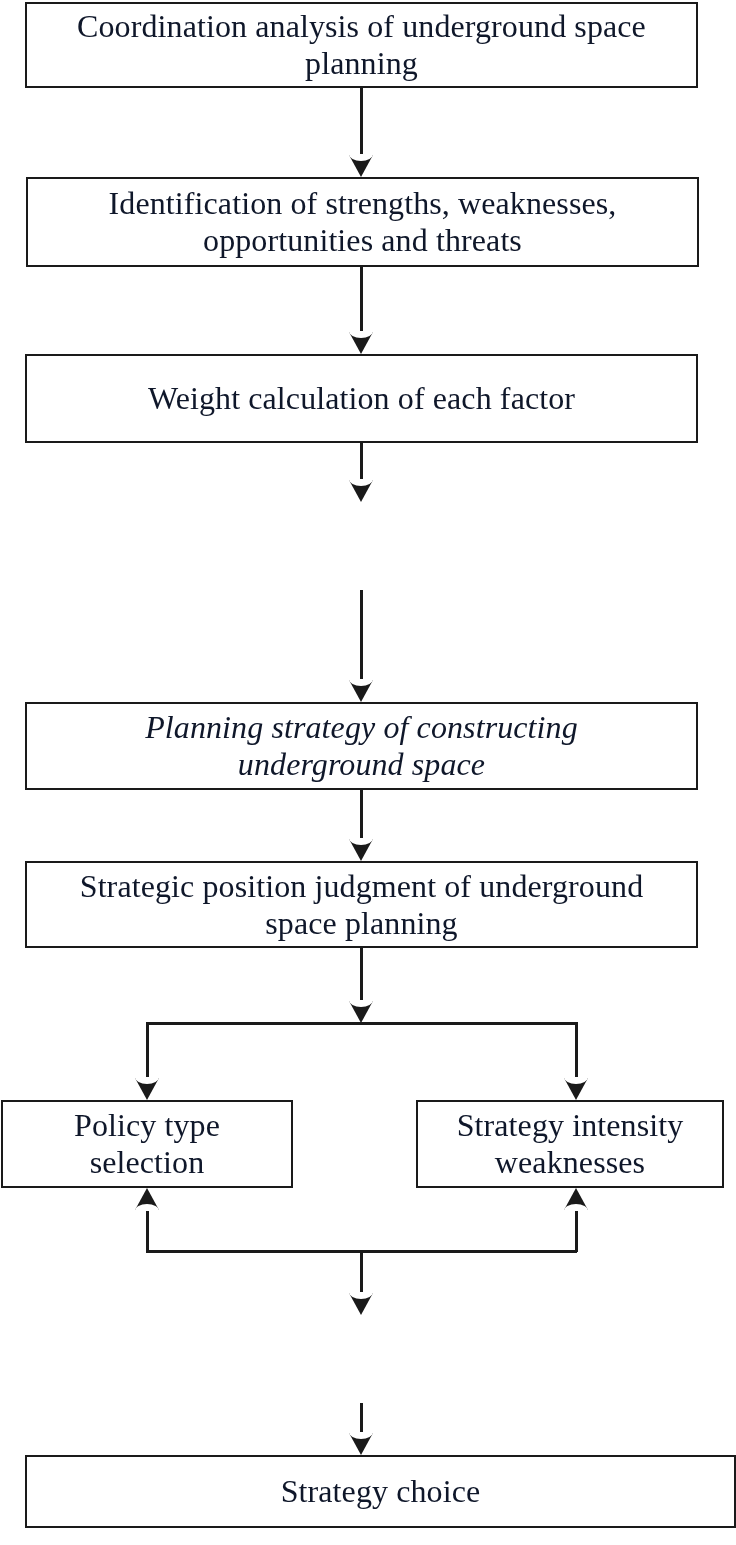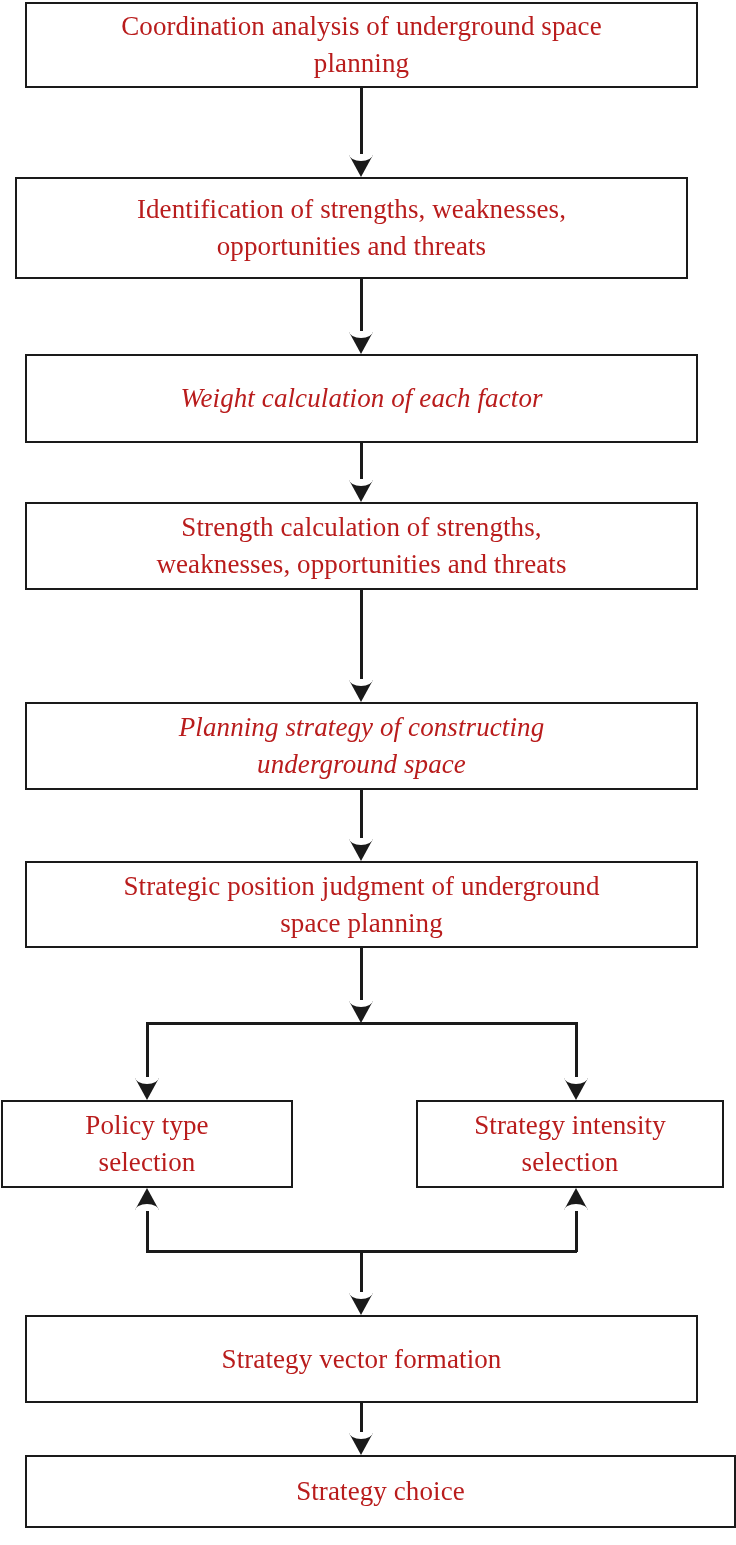--- a/index.html
+++ b/index.html
@@ -24,26 +24,26 @@
     box-sizing: border-box;
     border: 2.5px solid #1a1a1a;
     background: #ffffff;
     display: flex;
     align-items: center;
     justify-content: center;
     text-align: center;
     z-index: 3;
   }
   .node .label {
-    font-size: 27px;
+    font-size: 32px;
     line-height: 37px;
     letter-spacing: 0.1px;
     padding: 0 10px;
     white-space: pre-line;
-    color: #b91c1c;
+    color: #0f172a;
   }
   .connector {
     position: absolute;
     background: #1a1a1a;
     z-index: 1;
   }
   .vline { width: 2.5px; }
   .hline { height: 2.5px; }
   .arrow {
     position: absolute;
@@ -86,57 +86,50 @@
 </head>
 <body>
 
 <div id="canvas">
 
   <div class="node" style="left:25px; top:2px; width:673px; height:86px;">
     <span class="label">Coordination analysis of underground space
 planning</span>
   </div>
 
-  <div class="node" style="left:15px; top:177px; width:673px; height:102px;">
+  <div class="node" style="left:26px; top:177px; width:673px; height:90px;">
     <span class="label">Identification of strengths, weaknesses,
 opportunities and threats</span>
   </div>
 
-  <div class="node" style="left:25px; top:354px; width:673px; height:89px;font-style:italic;">
+  <div class="node" style="left:25px; top:354px; width:673px; height:89px;">
     <span class="label">Weight calculation of each factor</span>
   </div>
 
-  <div class="node" style="left:25px; top:502px; width:673px; height:88px;">
-    <span class="label">Strength calculation of strengths,
-weaknesses, opportunities and threats</span>
-  </div>
 
   <div class="node" style="left:25px; top:702px; width:673px; height:88px;font-style:italic;">
     <span class="label">Planning strategy of constructing
 underground space</span>
   </div>
 
   <div class="node" style="left:25px; top:861px; width:673px; height:87px;text-align:center;">
     <span class="label">Strategic position judgment of underground
 space planning</span>
   </div>
 
   <div class="node" style="left:1px; top:1100px; width:292px; height:88px;justify-content:center;">
     <span class="label">Policy type
 selection</span>
   </div>
 
   <div class="node" style="left:416px; top:1100px; width:308px; height:88px;">
     <span class="label">Strategy intensity
-selection</span>
+weaknesses</span>
   </div>
 
-  <div class="node" style="left:25px; top:1315px; width:673px; height:88px;">
-    <span class="label">Strategy vector formation</span>
-  </div>
 
   <div class="node" style="left:25px; top:1455px; width:711px; height:73px;">
     <span class="label">Strategy choice</span>
   </div>
 
   <div class="connector vline" style="left:360px; top:88px; height:67px;"></div>
   <div class="arrow arrow-down" style="left:349px; top:155px;"></div>
 
   <div class="connector vline" style="left:360px; top:263px; height:69px;"></div>
   <div class="arrow arrow-down" style="left:349px; top:332px;"></div>

